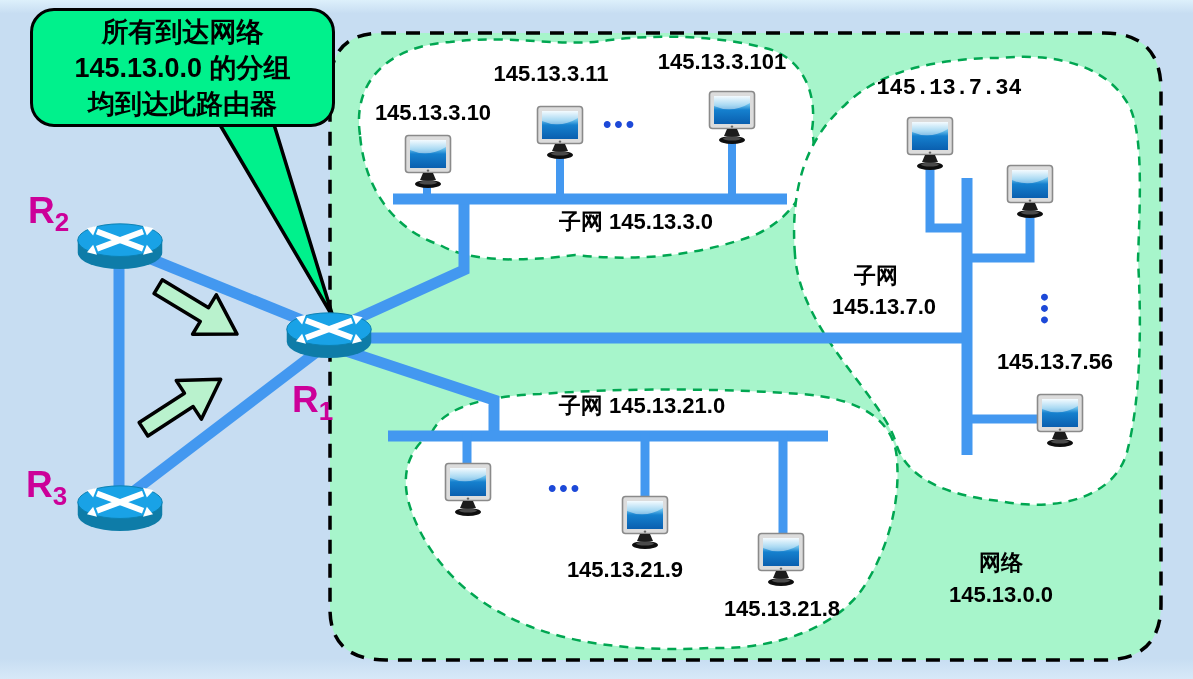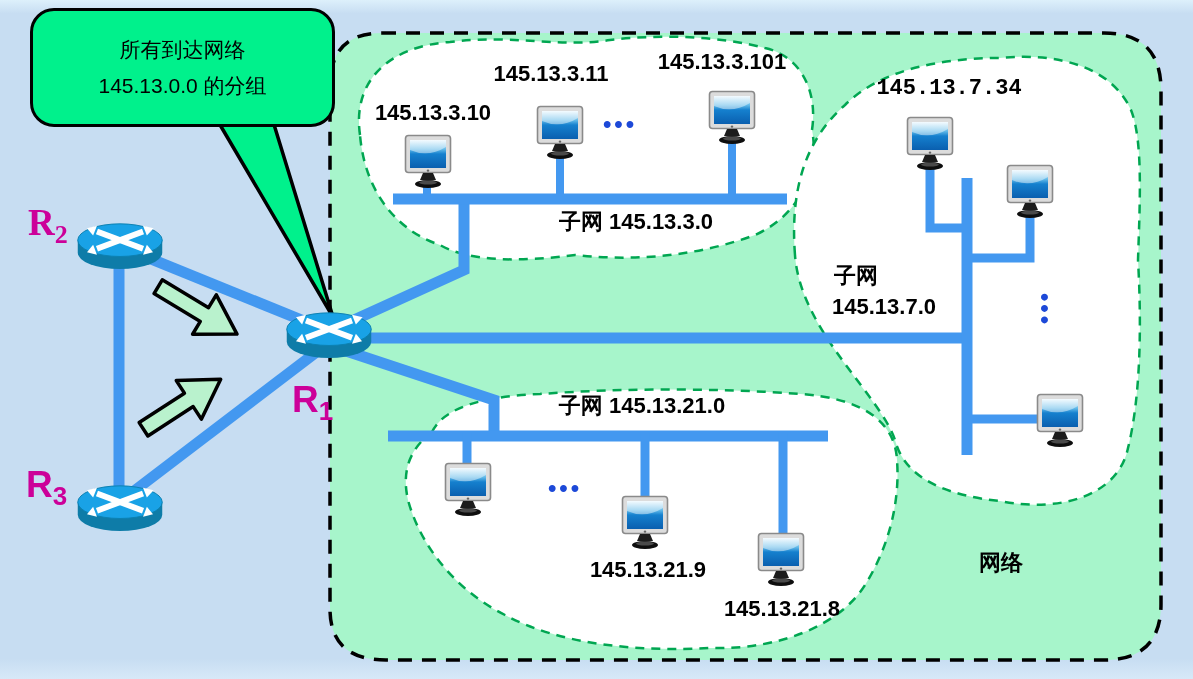--- a/index.html
+++ b/index.html
@@ -12,21 +12,21 @@
   .dots{position:absolute;color:#1D49D8;font-weight:bold;font-size:24px;
     letter-spacing:3px;transform:translateX(-50%);line-height:1;}
   .dots-v{transform:translateX(-50%) rotate(90deg);}
   .rlabel{position:absolute;color:#CC0099;font-weight:bold;font-size:37px;line-height:1;}
   .rlabel sub{font-size:26px;line-height:0;}
   .router{position:absolute;width:96px;height:60px;}
   .host{position:absolute;width:48px;height:56px;}
   #callout{position:absolute;left:30px;top:8px;width:299px;height:113px;
     background:#00F18C;border:3.5px solid #000;border-radius:24px;
     display:flex;flex-direction:column;justify-content:center;align-items:center;
-    font-size:21px;font-weight:normal;line-height:36px;color:#000;}
+    font-size:27px;font-weight:bold;line-height:36px;color:#000;}
 </style>
 </head>
 <body>
 
 <div id="stage">
 
   <svg width="0" height="0" style="position:absolute">
     <defs>
       <linearGradient id="scr" x1="0" y1="0" x2="0" y2="1">
         <stop offset="0" stop-color="#EAF7FE"></stop>
@@ -121,21 +121,21 @@
         </g>
       <g fill="#fff">
           <polygon points="85,14.5 78,22.1 74,11.9"></polygon>
           <polygon points="15.6,39.5 26,42.1 22,31.9"></polygon>
           <polygon points="84.4,39.5 74,42.1 78,31.9"></polygon>
           <polygon points="15.6,14.5 26,11.9 22,22.1"></polygon>
         </g>
     </svg>
   </div>
 
-  <div class="rlabel" style="left:28px;top:204px;font-family:Liberation Serif, serif;"><span>R</span><sub>2</sub></div>
+  <div class="rlabel" style="left:28px;top:192px;"><span>R</span><sub>2</sub></div>
   <div class="rlabel" style="left:26px;top:466px;"><span>R</span><sub>3</sub></div>
   <div class="rlabel" style="left:292px;top:371px;margin-top:10px;"><span>R</span><sub>1</sub></div>
 
   <div class="host" style="left:404px;top:134px;">
     <svg viewBox="0 0 48 56" width="48" height="56">
         <rect x="1.5" y="1.5" width="45" height="37" rx="3" fill="#DCDCDC" stroke="#8A8A8A" stroke-width="1.6"></rect>
         <rect x="6" y="6" width="36" height="28" fill="url(#scr)"></rect>
         <path d="M6,16 Q24,24 42,13 L42,6 L6,6 Z" fill="#FFF" opacity="0.45"></path>
         <circle cx="24" cy="36.6" r="1.2" fill="#666"></circle>
         <path d="M19,39 h10 l3,7 h-16 z" fill="#1C1C1C"></path>
@@ -234,29 +234,32 @@
       </svg>
   </div>
 
   <div class="lbl" style="left:433px;top:101px;">145.13.3.10</div>
   <div class="lbl" style="left:551px;top:62px;">145.13.3.11</div>
   <div class="lbl" style="left:722px;top:50px;">145.13.3.101</div>
   <div class="dots" style="left:620px;top:112px;">•••</div>
   <div class="lbl" style="left:636px;top:210px;">子网 145.13.3.0</div>
 
   <div class="lbl" style="left:949px;top:77px;font-family:Liberation Mono, monospace;">145.13.7.34</div>
+  <div class="lbl" style="left:1055px;top:350px;">145.13.7.56</div>
   <div class="dots dots-v" style="left:1045px;top:298px;">•••</div>
-  <div class="lbl" style="left:856px;top:264px;">子网</div>
+  <div class="lbl" style="left:876px;top:264px;">子网</div>
   <div class="lbl" style="left:876px;top:295px;margin-left:8px;">145.13.7.0</div>
 
-  <div class="lbl" style="left:648px;top:558px;">145.13.21.9</div>
+  <div class="lbl" style="left:625px;top:558px;">145.13.21.9</div>
   <div class="lbl" style="left:782px;top:597px;">145.13.21.8</div>
   <div class="dots" style="left:565px;top:476px;">•••</div>
   <div class="lbl" style="left:642px;top:394px;">子网 145.13.21.0</div>
 
   <div class="lbl" style="left:1001px;top:551px;">网络</div>
+  <div class="lbl" style="left:1001px;top:583px;">145.13.0.0</div>
 
   <div id="callout">
     <span>所有到达网络</span>
     <span>145.13.0.0 的分组</span>
+    <span>均到达此路由器</span>
   </div>
 
 </div>
 
 </body></html>

